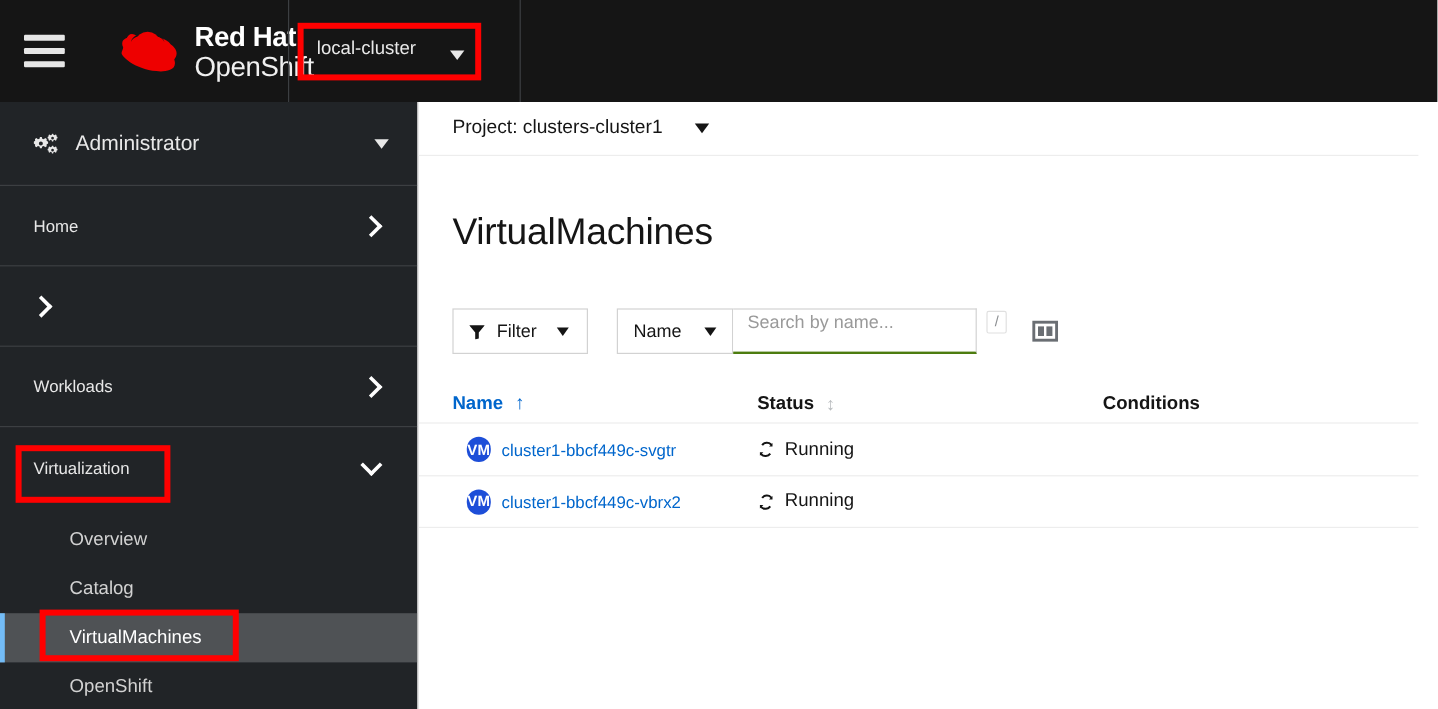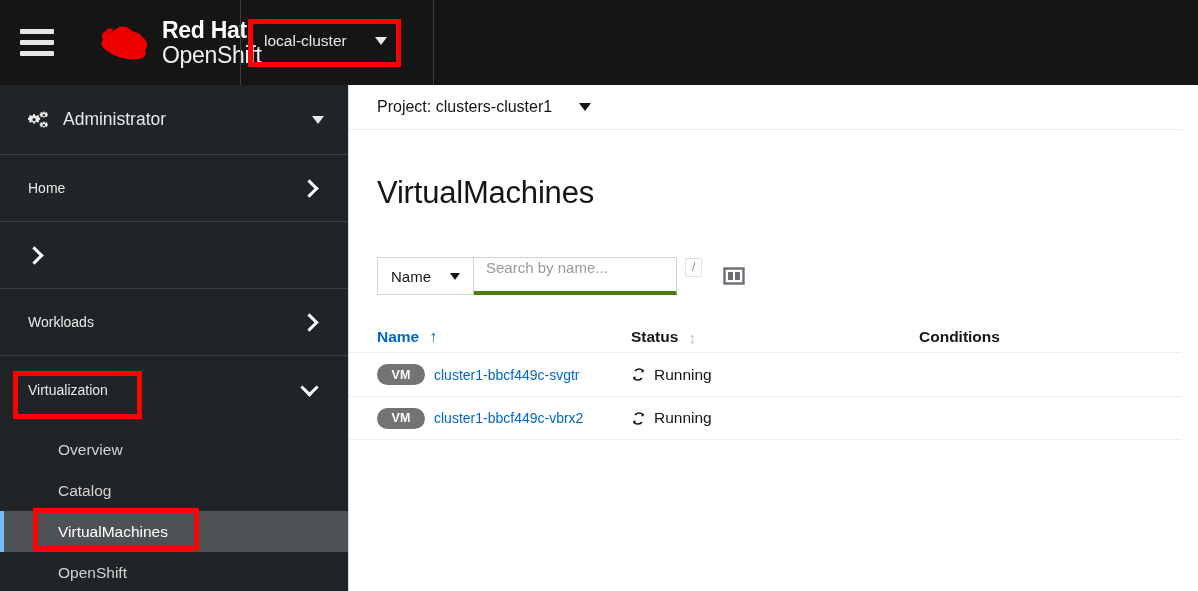--- a/index.html
+++ b/index.html
@@ -38,21 +38,21 @@
   }
   .brand-bottom {
     color: #f0f0f0; font-size: 23px; font-weight: 400; letter-spacing: -0.3px;
   }
   .masthead-sep {
     position: absolute; left: 240px; top: 0;
     width: 1px; height: 85px; background: #3c3f42;
   }
   .cluster-select {
     position: absolute; left: 262px; top: 28px;
-    display: flex; align-items: center; gap: 28px;
+    display: flex; align-items: flex-end; gap: 28px;
     color: #e8e8e8; font-size: 15.5px; cursor: pointer;
     padding: 4px 2px;
   }
   .caret-down {
     width: 0; height: 0;
     border-left: 6.5px solid transparent;
     border-right: 6.5px solid transparent;
     border-top: 8px solid #e8e8e8;
   }
   .masthead-sep2 {
@@ -176,21 +176,21 @@
   .attr-select {
     height: 38px; min-width: 97px;
     border: 1px solid #d2d2d2; background: #fff;
     display: flex; align-items: center; justify-content: space-between;
     padding: 0 13px; cursor: pointer;
   }
   .attr-label { font-size: 15px; color: #151515; }
   .search-box {
     height: 38px; width: 203px;
     border: 1px solid #d2d2d2; border-left: none;
-    border-bottom: 4px solid #4d7c0f;
+    border-bottom: 2px solid #4d7c0f;
     background: #fff; display: flex; align-items: center;
     padding: 0 8px 14px 12px; position: relative;
   }
   .search-input {
     border: none; outline: none; flex: 1;
     font-family: "Liberation Sans", sans-serif;
     font-size: 15px; color: #151515; background: transparent;
   }
   .search-input::placeholder { color: #9a9a9a; }
   .kbd {
@@ -217,25 +217,25 @@
   .sort-asc { color: #06c; font-size: 16px; line-height: 1; font-weight: bold; }
   .sort-both { color: #b8bbbe; font-size: 15px; line-height: 1; }
 
   .trow {
     display: flex; align-items: center; height: 44px;
     padding-left: 28px; border-top: 1px solid #ededed;
   }
   .trow:last-of-type { border-bottom: 1px solid #ededed; }
   .td-name { width: 254px; display: flex; align-items: center; gap: 9px; }
   .vm-badge {
-    width: 48px; height: 21px; border-radius: 11px;
-    background: #737373; color: #fff;
+    width: 20px; height: 21px; border-radius: 11px;
+    background: #1d4ed8; color: #fff;
     font-size: 12.5px; font-weight: bold;
     display: flex; align-items: center; justify-content: center;
-    flex: 0 0 auto; letter-spacing: 0.2px;
+    flex: 0 0 auto; letter-spacing: 0.2px; margin-left: 12px;
   }
   .vm-link { color: #06c; font-size: 14px; cursor: pointer; }
   .td-status { width: 288px; display: flex; align-items: center; gap: 8px; }
   .sync-icon { width: 15px; height: 15px; flex: 0 0 auto; }
   .status-text { font-size: 15.5px; color: #151515; }
   .td-cond { width: 230px; }
 </style>
 </head>
 <body>
 
@@ -327,20 +327,27 @@
 
     <div class="project-bar">
       <span class="project-text">Project: clusters-cluster1</span>
       <span class="project-caret"></span>
     </div>
 
     <h1 class="page-title">VirtualMachines</h1>
 
     <div class="toolbar">
 
+      <div class="filter-btn">
+        <svg class="funnel" viewBox="0 0 13 13">
+          <path fill="#151515" d="M0 1h13L8 7v5l-3 1V7z"></path>
+        </svg>
+        <span class="filter-label">Filter</span>
+        <span class="mini-caret"></span>
+      </div>
 
       <div class="search-group">
         <div class="attr-select">
           <span class="attr-label">Name</span>
           <span class="mini-caret"></span>
         </div>
         <div class="search-box">
           <input class="search-input" type="text" value="" placeholder="Search by name..." style="">
           <span class="kbd">/</span>
         </div>

